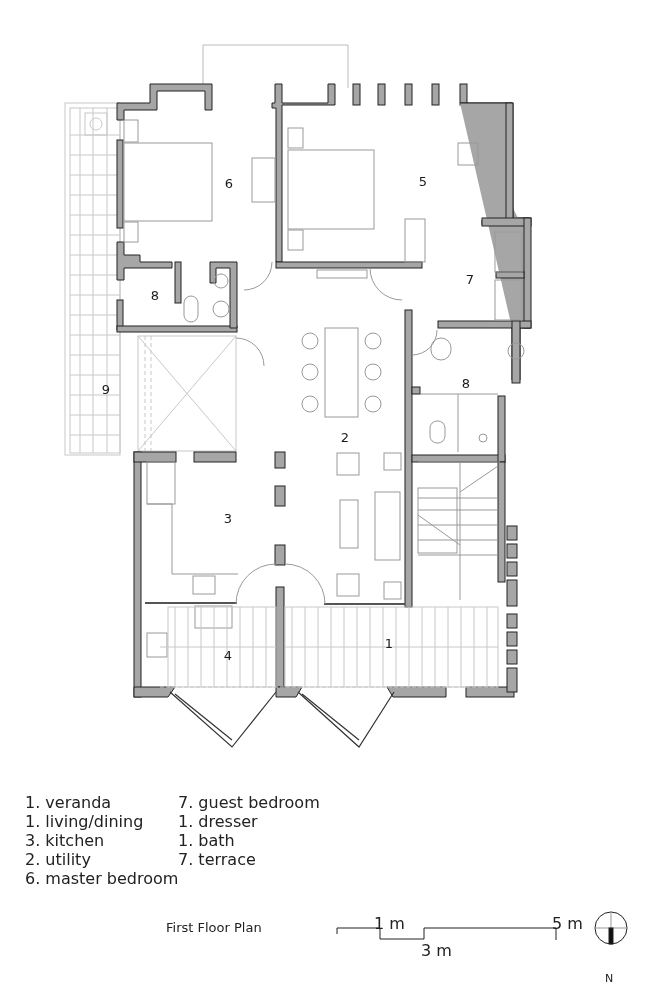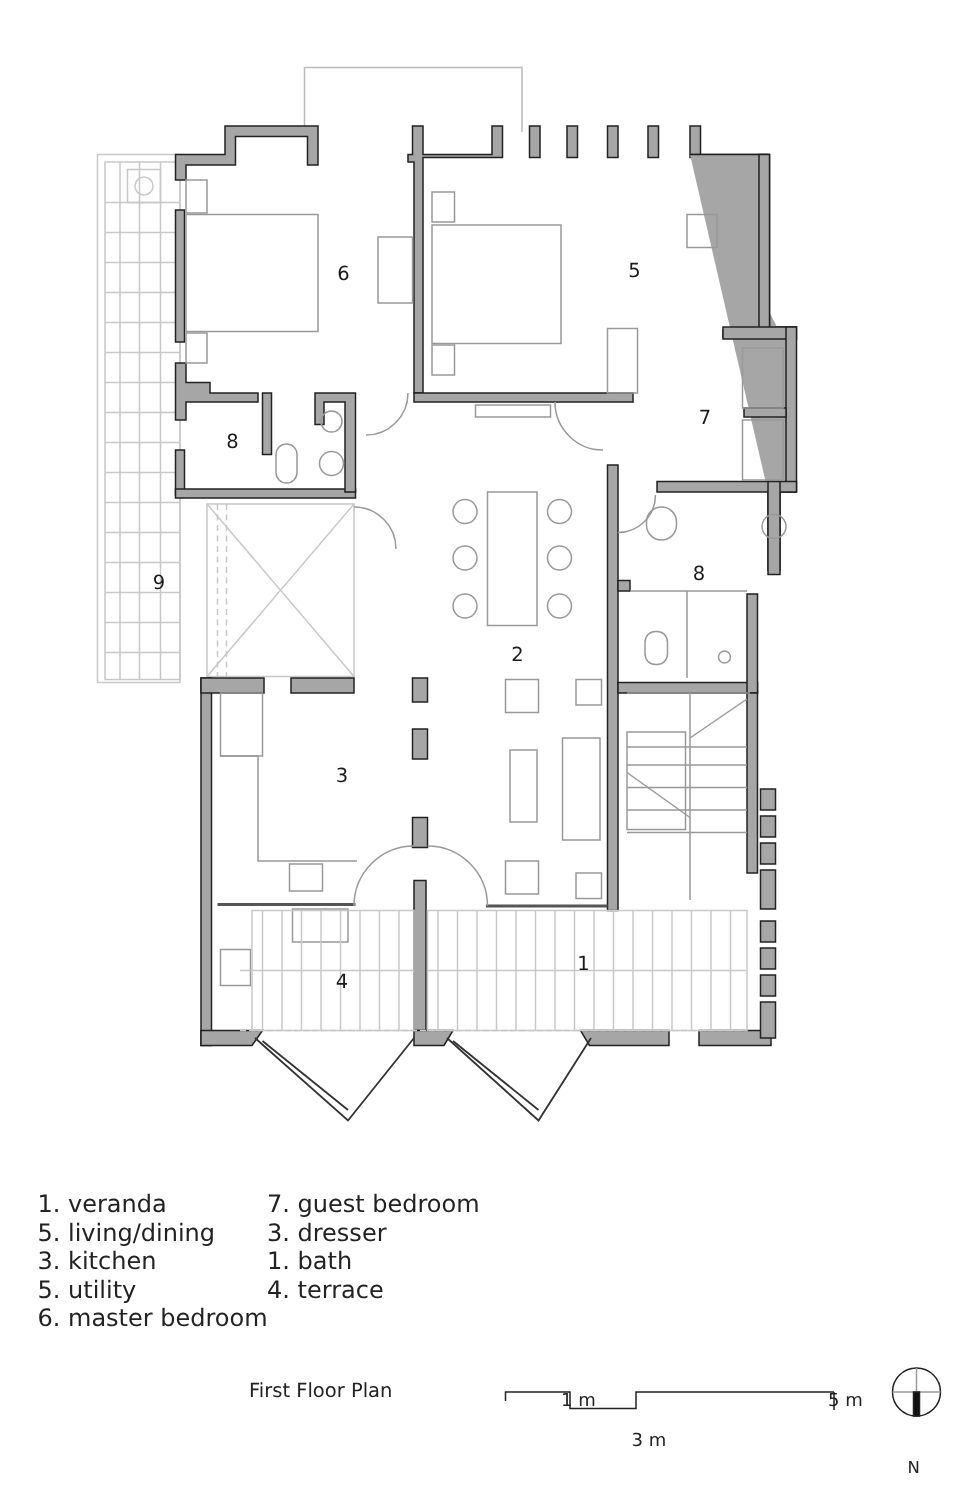--- a/index.html
+++ b/index.html
@@ -2,21 +2,21 @@
 <html><head>
 <meta charset="utf-8">
 <style>
   html,body{margin:0;padding:0;background:#fff;}
   body{width:646px;height:1000px;position:relative;overflow:hidden;font-family:"DejaVu Sans","Liberation Sans",sans-serif;color:#222;}
   #plan{position:absolute;left:0;top:0;}
   .room-label{position:absolute;font-size:13px;color:#1a1a1a;transform:translate(-50%,-50%);}
   .legend{position:absolute;font-size:16px;line-height:19px;color:#222;}
   .legend div{white-space:nowrap;}
   .title{position:absolute;left:166px;top:920px;font-size:13px;color:#222;}
-  .scale-lbl{position:absolute;font-size:12px;color:#222;margin-top:12px;}
+  .scale-lbl{position:absolute;font-size:16px;color:#222;}
   .north-lbl{position:absolute;left:605px;top:972px;font-size:11px;color:#222;}
 </style>
 </head>
 <body>
 
 <svg id="plan" width="646" height="1000" viewBox="0 0 646 1000">
 
   <g stroke="#c8c8c8" stroke-width="1" fill="none">
     <rect x="65" y="103" width="55" height="352"></rect>
     <rect x="70" y="108" width="50" height="345"></rect>
@@ -238,29 +238,29 @@
 <div class="room-label" style="left:228px;top:655px">4</div>
 <div class="room-label" style="left:423px;top:181px">5</div>
 <div class="room-label" style="left:229px;top:183px">6</div>
 <div class="room-label" style="left:470px;top:279px">7</div>
 <div class="room-label" style="left:155px;top:295px">8</div>
 <div class="room-label" style="left:466px;top:383px">8</div>
 <div class="room-label" style="left:106px;top:389px">9</div>
 
 <div class="legend" style="left:25px;top:793px">
   <div>1. veranda</div>
-  <div>5. living/dining</div>
+  <div>1. living/dining</div>
   <div>3. kitchen</div>
-  <div>5. utility</div>
+  <div>2. utility</div>
   <div>6. master bedroom</div>
 </div>
 <div class="legend" style="left:178px;top:793px">
   <div>7. guest bedroom</div>
-  <div>3. dresser</div>
+  <div>1. dresser</div>
   <div>1. bath</div>
-  <div>4. terrace</div>
+  <div>7. terrace</div>
 </div>
 
 <div class="title">First Floor Plan</div>
 <div class="scale-lbl" style="left:374px;top:914px">1 m</div>
 <div class="scale-lbl" style="left:421px;top:941px">3 m</div>
 <div class="scale-lbl" style="left:552px;top:914px">5 m</div>
 <div class="north-lbl">N</div>
 
 </body></html>

